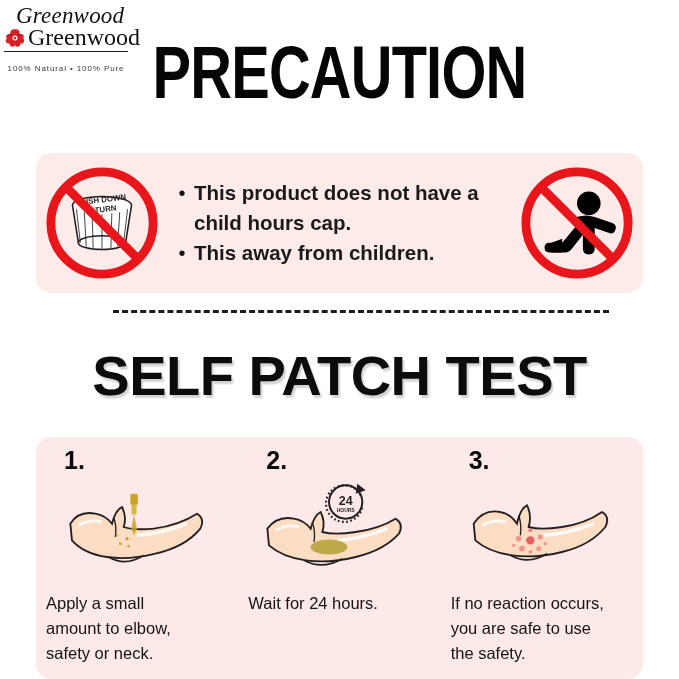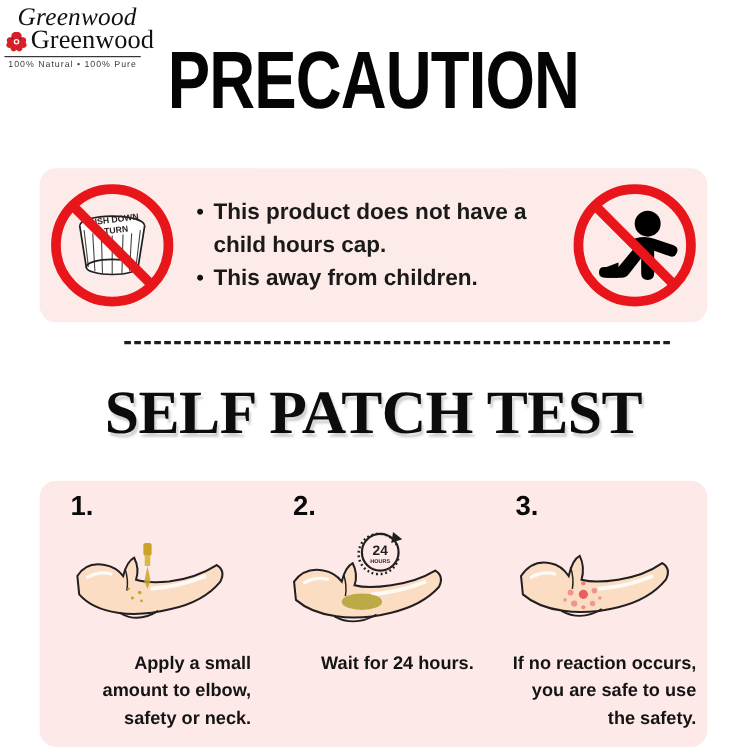--- a/index.html
+++ b/index.html
@@ -53,21 +53,21 @@
   .logo-rule {
     border-top: 1px solid #222;
     margin-top: 1px;
     width: 124px;
   }
   .logo-tag {
     font-family: "Liberation Sans", sans-serif;
     font-size: 8px;
     letter-spacing: 0.9px;
     color: #3a3a3a;
-    margin-top: 2px;
+    margin-top: 12px;
     text-align: center;
     width: 124px;
   }
 
   
   .title-precaution {
     position: absolute;
     left: 0;
     top: 34px;
     width: 679px;
@@ -80,21 +80,21 @@
     transform: scaleX(0.78);
     transform-origin: center top;
     color: #050505;
   }
   .title-selfpatch {
     position: absolute;
     left: 0;
     top: 345px;
     width: 679px;
     text-align: center;
-    font-family: Liberation Serif, serif;
+    font-family: Liberation Sans, sans-serif;
     font-weight: 700;
     font-size: 56px;
     line-height: 62px;
     letter-spacing: -0.5px;
     color: #0c0c0c;
     text-shadow: 2px 3px 2px rgba(0,0,0,0.18);
   }
 
   
   .warn-panel {
@@ -174,24 +174,24 @@
     line-height: 30px;
   }
   .step-art {
     width: 170px;
     height: 100px;
     margin: 2px auto 0 auto;
     display: block;
   }
   .step-caption {
     margin-top: 14px;
-    text-align: right;
+    text-align: left;
     font-size: 16.5px;
     line-height: 25px;
-    font-weight: 700;
+    font-weight: 400;
     color: #141414;
     padding: 0 10px;
   }
 </style>
 </head>
 <body>
 
 <div class="logo">
   <div class="logo-line1">Greenwood</div>
   <div class="logo-row2">

